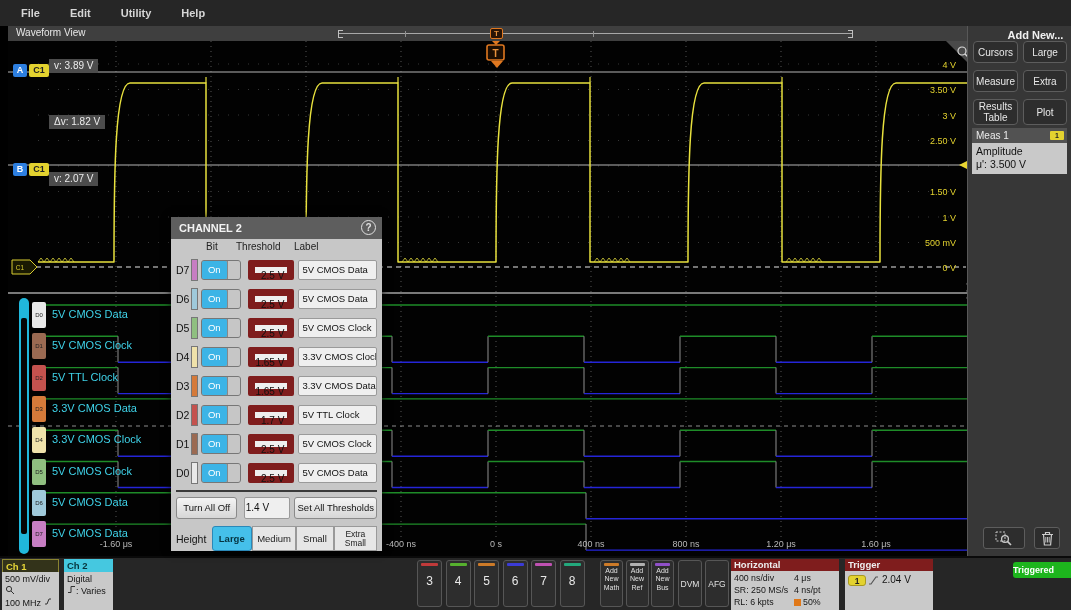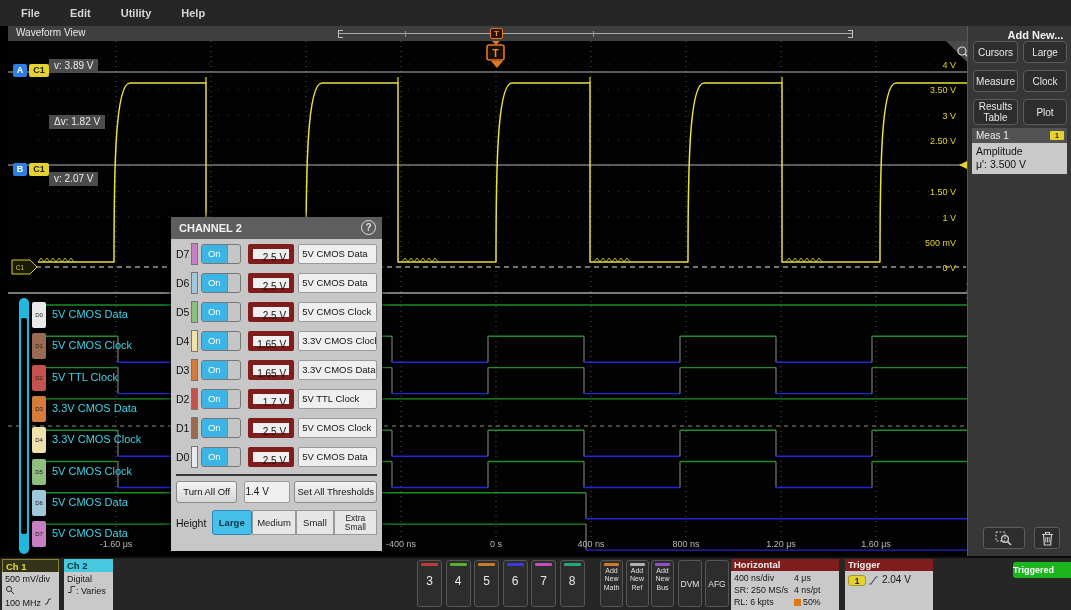--- a/index.html
+++ b/index.html
@@ -38,28 +38,28 @@
   .dlg-cols{position:relative;height:16px;font-size:10px;color:#222;}
   .dlg-cols .c1{position:absolute;left:30px;top:2px;}
   .dlg-cols .c2{position:absolute;left:60px;top:2px;}
   .dlg-cols .c3{position:absolute;left:118px;top:2px;}
   .dlg-row{height:29px;display:flex;align-items:center;}
   .dlg-bit{width:17px;font-size:10.5px;color:#111;}
   .dlg-chip{width:7px;height:22px;margin-right:3px;border:1px solid #777;}
   .dlg-switch{width:40px;height:20px;background:#9a9a9a;border-radius:3px;display:flex;border:1px solid #777;}
   .dlg-on{width:25px;background:#3cb4e6;border-radius:2px;color:#fff;font-size:9.5px;font-weight:normal;text-align:center;line-height:18px;}
   .dlg-knob{width:13px;background:#c6c6c6;border-left:1px solid #888;border-radius:0 2px 2px 0;}
-  .dlg-thr{width:50px;height:20px;background:#efefef;border:5px solid #7f1d1d;border-radius:2px;font-size:10px;color:#111;text-align:right;line-height:18px;padding-right:3px;margin-left:7px;}
+  .dlg-thr{width:50px;height:20px;background:#efefef;border:7px solid #7f1d1d;border-radius:2px;font-size:10px;color:#111;text-align:right;line-height:18px;padding-right:3px;margin-left:7px;}
   .dlg-lbl{width:87px;height:20px;background:#efefef;border:1px solid #9a9a9a;border-radius:2px;font-size:9.5px;color:#111;line-height:18px;padding-left:3px;margin-left:4px;overflow:hidden;white-space:nowrap;}
   .dlg-sep{height:2px;background:#3a3a3a;margin:3px 0 5px 0;}
   .dlg-foot{display:flex;align-items:center;}
   .dlg-btn{background:linear-gradient(#f4f4f4,#d6d6d6);border:1px solid #8a8a8a;border-radius:3px;font-size:9.5px;color:#111;text-align:center;}
   .b-alloff{width:64px;height:22px;line-height:20px;}
   .b-setall{width:86px;height:22px;line-height:20px;margin-left:4px;}
-  .f-allthr{width:47px;height:22px;background:#efefef;border:1px solid #9a9a9a;border-radius:2px;font-size:10px;color:#111;text-align:left;line-height:20px;padding-right:20px;margin-left:7px;}
+  .f-allthr{width:47px;height:22px;background:#efefef;border:1px solid #9a9a9a;border-radius:2px;font-size:10px;color:#111;text-align:center;line-height:20px;padding-right:20px;margin-left:7px;}
   .dlg-height{display:flex;align-items:center;margin-top:7px;}
   .h-lab{width:37px;font-size:10.5px;color:#111;}
   .h-btn{height:25px;border:1px solid #999;background:#e6e6e6;color:#222;font-size:9.5px;text-align:center;display:flex;align-items:center;justify-content:center;line-height:1.05;}
   .h-large{width:42px;background:#45c0ea;border:1px solid #2a88b8;color:#06333f;font-weight:bold;border-radius:3px;}
   .h-med{width:46px;}
   .h-small{width:39px;}
   .h-xsmall{width:45px;font-size:8.5px;}
   
   .right-panel{position:absolute;left:967px;top:26px;width:104px;height:530px;background:#373737;border-left:1px solid #585858;}
   .rp-title{position:absolute;left:16px;top:3px;width:100%;text-align:center;color:#f0f0f0;font-size:11px;font-weight:bold;}
@@ -298,20 +298,25 @@
         <div class="chip" style="top: 495.1px; background: rgb(199, 126, 195);">D7</div>
         <div class="dlabel" style="top: 501.1px;">5V CMOS Data</div>
       </div>
 
     <div class="dialog">
       <div class="dlg-title">
         <span>CHANNEL 2</span>
         <div class="dlg-help">?</div>
       </div>
       <div class="dlg-body">
+        <div class="dlg-cols">
+          <span class="c1">Bit</span>
+          <span class="c2">Threshold</span>
+          <span class="c3">Label</span>
+        </div>
         <div id="dlgRows">
             <div class="dlg-row">
               <span class="dlg-bit">D7</span>
               <span class="dlg-chip" style="background:#c77ec3"></span>
               <span class="dlg-switch">
                 <span class="dlg-on">On</span>
                 <span class="dlg-knob"></span>
               </span>
               <span class="dlg-thr">2.5 V</span>
               <span class="dlg-lbl">5V CMOS Data</span>
@@ -402,21 +407,21 @@
         </div>
       </div>
     </div>
   </div>
 
   <div class="right-panel">
     <div class="rp-title">Add New...</div>
     <div class="rp-btn" style="left:5px;top:15px;width:45px;height:22px">Cursors</div>
     <div class="rp-btn" style="left:55px;top:15px;width:44px;height:22px">Large</div>
     <div class="rp-btn" style="left:5px;top:44px;width:45px;height:22px">Measure</div>
-    <div class="rp-btn" style="left:55px;top:44px;width:44px;height:22px">Clock</div>
+    <div class="rp-btn" style="left:55px;top:44px;width:44px;height:22px">Extra</div>
     <div class="rp-btn" style="left:5px;top:73px;width:45px;height:26px">Results Table</div>
     <div class="rp-btn" style="left:55px;top:73px;width:44px;height:26px">Plot</div>
     <div class="meas-card">
       <div class="meas-head">
         <span>Meas 1</span>
         <span class="meas-badge">1</span>
       </div>
       <div class="meas-body">
         <div>Amplitude</div>
         <div>μ': 3.500 V</div>

